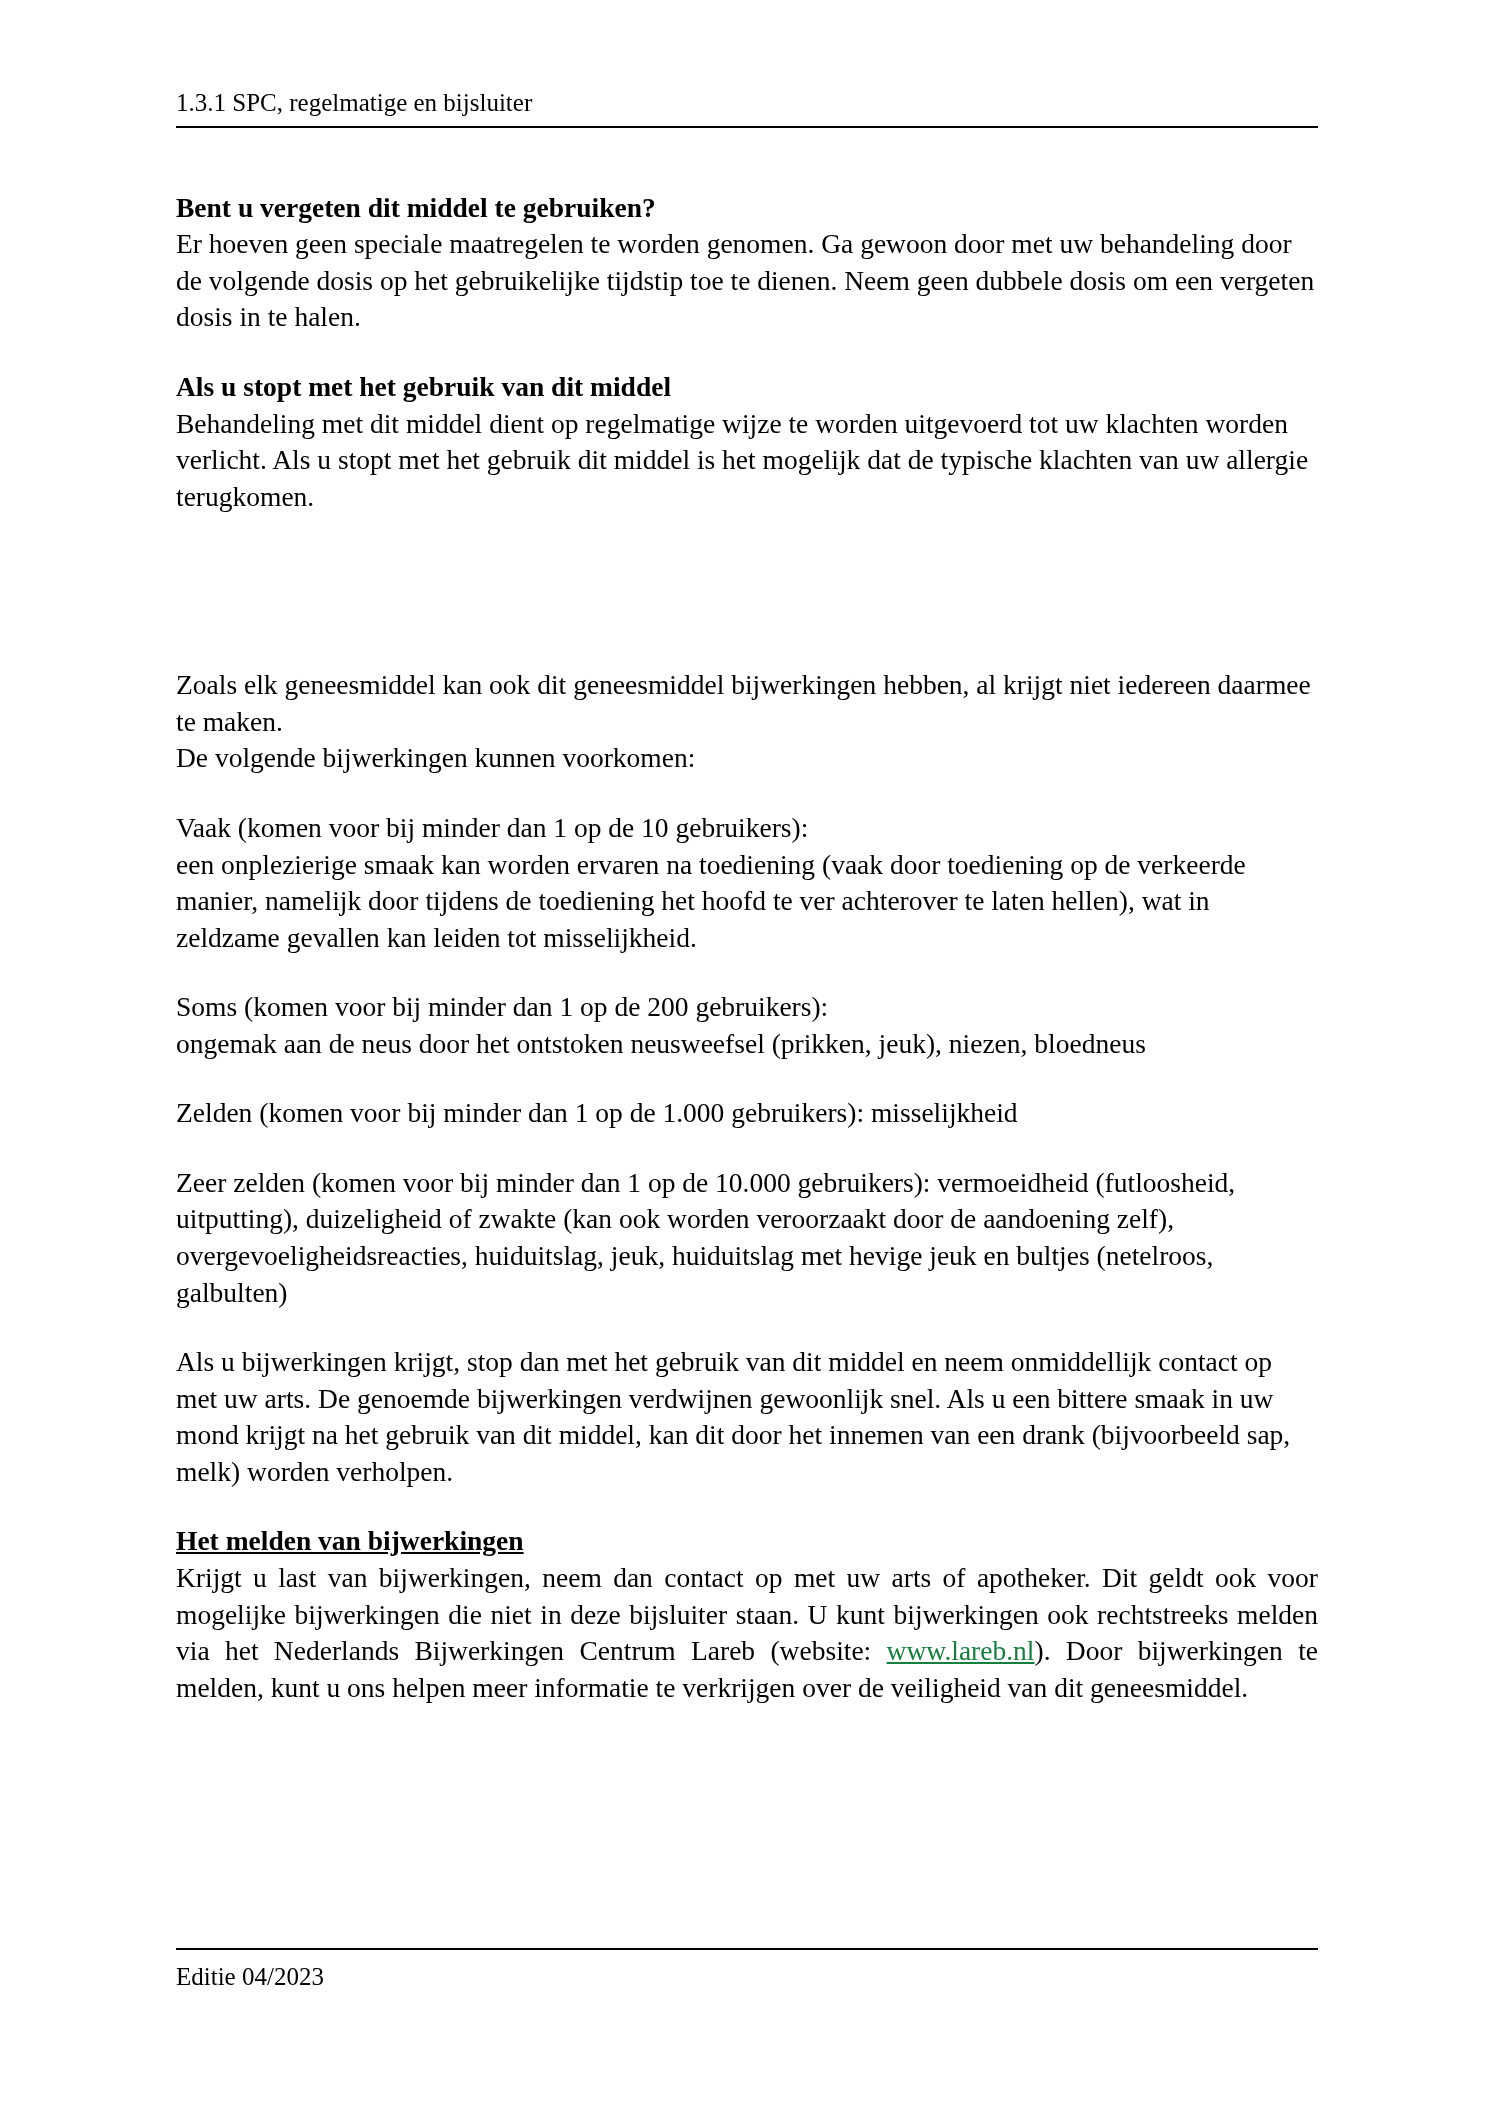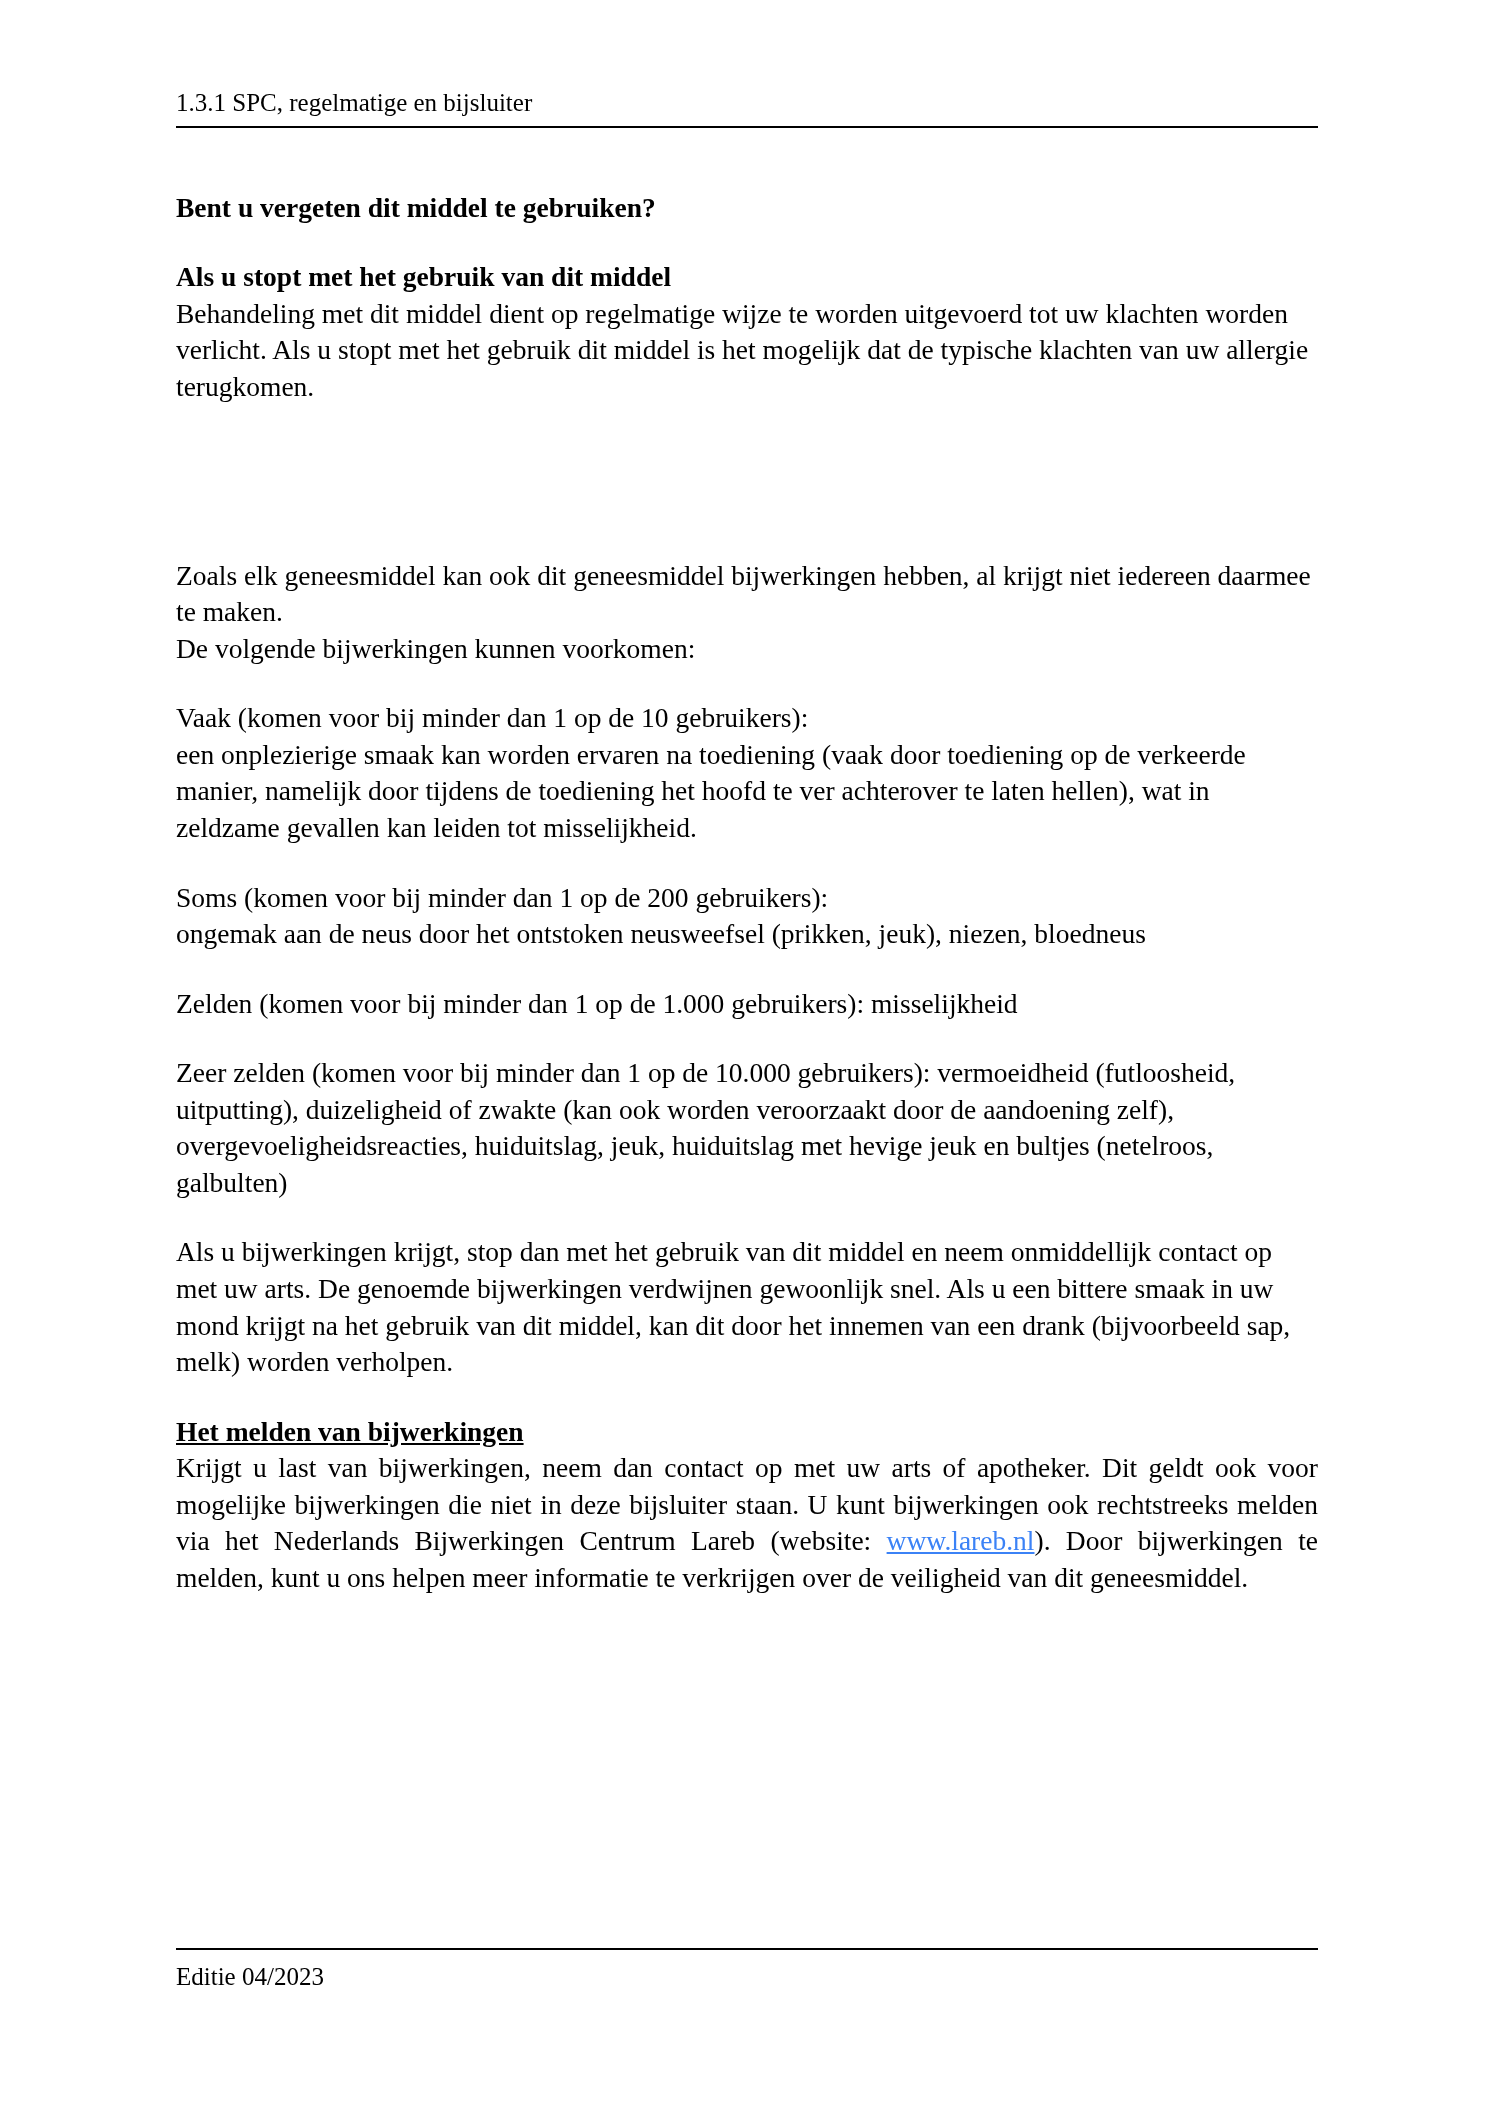--- a/index.html
+++ b/index.html
@@ -62,21 +62,21 @@
     font-size: 27.5px;
     line-height: 1.33;
     margin: 0;
     text-decoration: underline;
     display: inline-block;
   }
   .gap-md { height: 33px; }
   .gap-xl { height: 86px; }
 
   a.link {
-    color: #3b82f6;
+    color: #15803d;
     text-decoration: underline;
   }
 
   
   .doc-footer {
     position: absolute;
     left: 176px;
     top: 1948px;
     width: 1142px;
   }
@@ -97,20 +97,21 @@
 <div class="page">
 
   <div class="content">
 
     <div class="doc-header">1.3.1 SPC, regelmatige en bijsluiter</div>
     <hr class="header-rule">
 
     <div class="body-area">
 
       <p class="heading">Bent u vergeten dit middel te gebruiken?</p>
+      <p>Er hoeven geen speciale maatregelen te worden genomen. Ga gewoon door met uw behandeling door de volgende dosis op het gebruikelijke tijdstip toe te dienen. Neem geen dubbele dosis om een vergeten dosis in te halen.</p>
 
       <div class="gap-md"></div>
 
       <p class="heading">Als u stopt met het gebruik van dit middel</p>
       <p>Behandeling met dit middel dient op regelmatige wijze te worden uitgevoerd tot uw klachten worden verlicht. Als u stopt met het gebruik dit middel is het mogelijk dat de typische klachten van uw allergie terugkomen.</p>
 
       <div class="gap-md"></div>
 
 
       <div class="gap-xl"></div>

